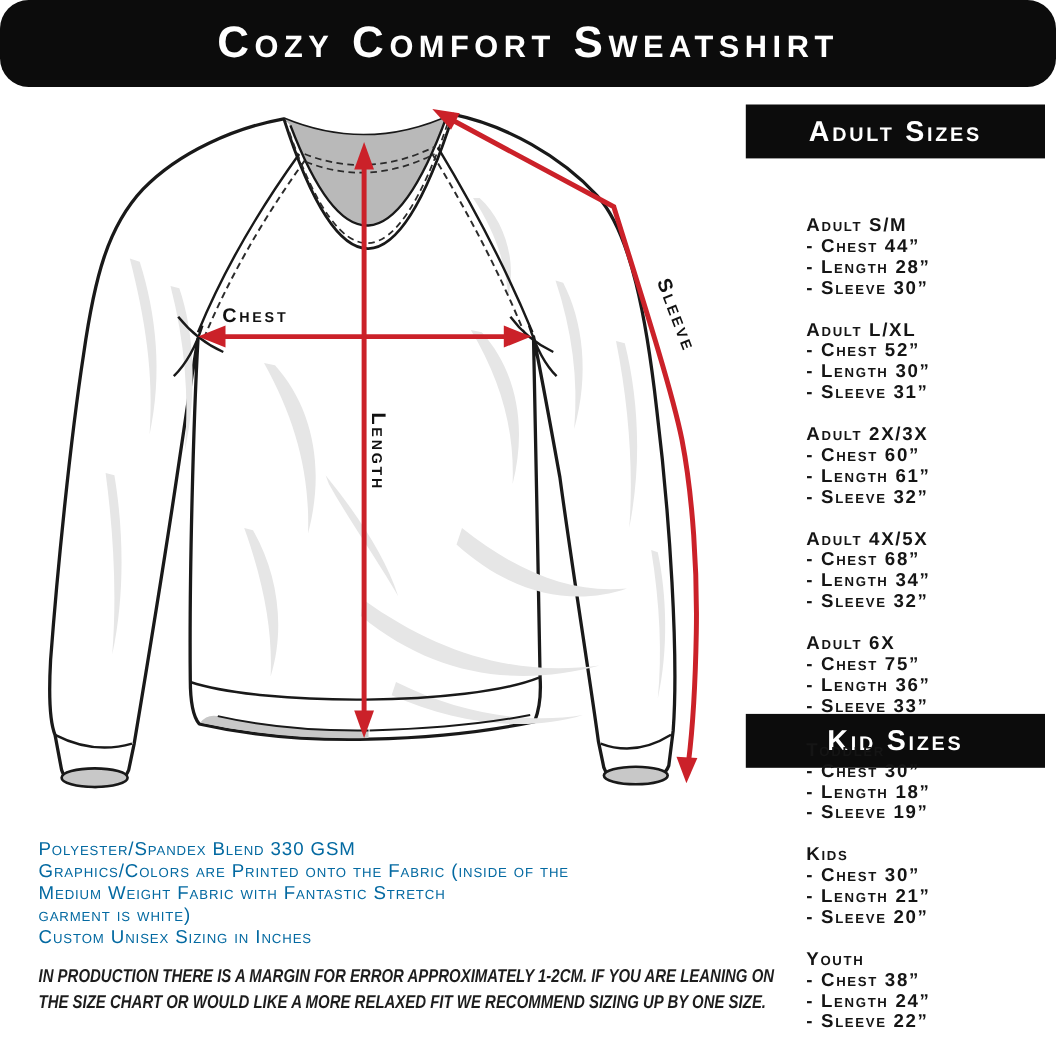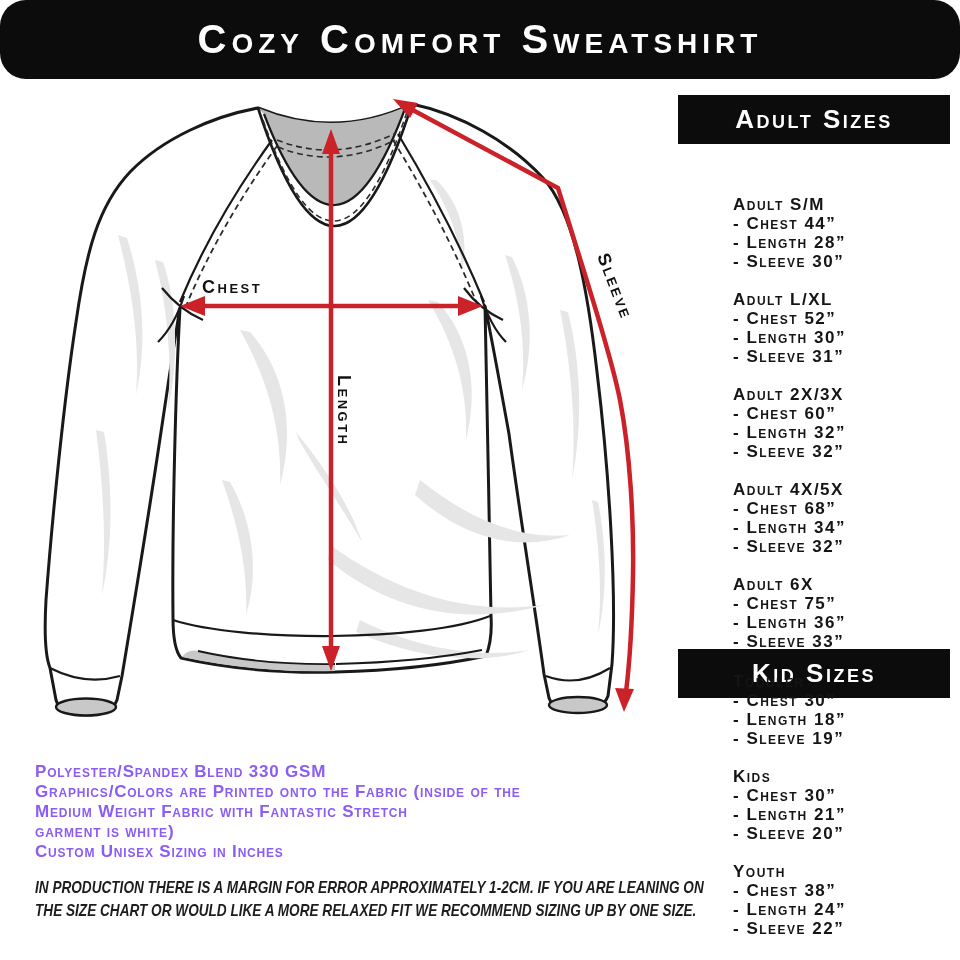--- a/index.html
+++ b/index.html
@@ -49,22 +49,22 @@
   .adult-col{top:150px;margin-top:45px;}
   .kid-col{top:672px;}
   .size-group + .size-group{margin-top:19px;}
   .group-name,.group-line{
     font-size:17px;font-weight:700;font-variant:small-caps;
     letter-spacing:1.5px;line-height:19px;white-space:nowrap;color:#151515;
   }
   
   .details{position:absolute;left:35px;top:762px;width:640px;}
   .details div{
-    font-size:17px;font-weight:700;font-variant:small-caps;letter-spacing:0.8px;
-    line-height:20px;white-space:nowrap;color:#8b5cf6;
+    font-size:17px;font-weight:400;font-variant:small-caps;letter-spacing:0.8px;
+    line-height:20px;white-space:nowrap;color:#0369a1;
   }
   .disclaimer{
     position:absolute;left:35px;top:876px;width:780px;
     transform:scaleX(0.8);transform-origin:left top;
   }
   .disclaimer div{
     font-size:17px;font-style:italic;font-weight:600;text-transform:uppercase;
     line-height:23px;white-space:nowrap;color:#1d1d1d;
   }
 </style>
@@ -187,21 +187,21 @@
     </div>
     <div class="size-group">
       <div class="group-name">Adult L/XL</div>
       <div class="group-line">- Chest 52”</div>
       <div class="group-line">- Length 30”</div>
       <div class="group-line">- Sleeve 31”</div>
     </div>
     <div class="size-group">
       <div class="group-name">Adult 2X/3X</div>
       <div class="group-line">- Chest 60”</div>
-      <div class="group-line">- Length 32”</div>
+      <div class="group-line">- Length 61”</div>
       <div class="group-line">- Sleeve 32”</div>
     </div>
     <div class="size-group">
       <div class="group-name">Adult 4X/5X</div>
       <div class="group-line">- Chest 68”</div>
       <div class="group-line">- Length 34”</div>
       <div class="group-line">- Sleeve 32”</div>
     </div>
     <div class="size-group">
       <div class="group-name">Adult 6X</div>

